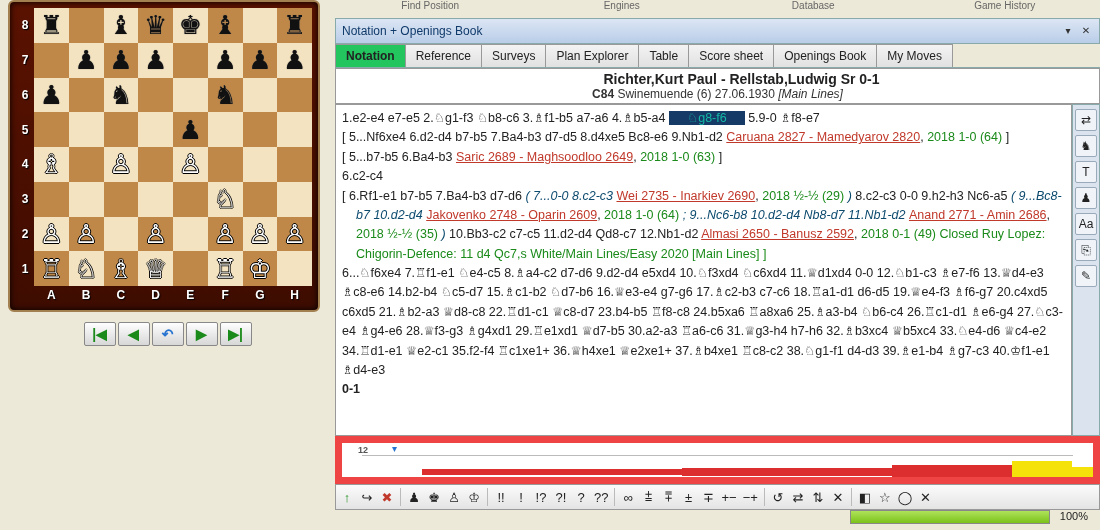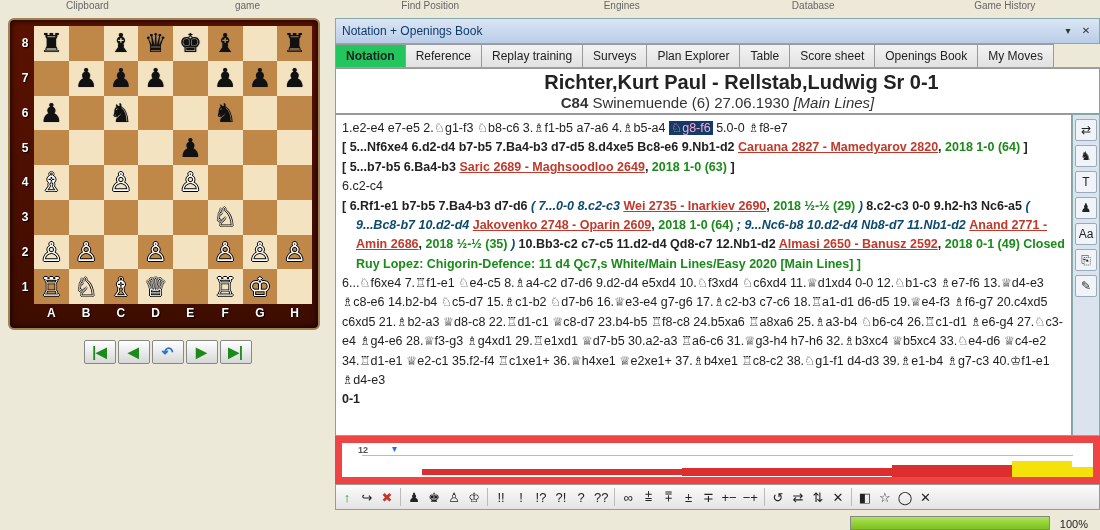--- a/index.html
+++ b/index.html
@@ -29,62 +29,58 @@
 .right { flex: 1; height: 100%; display: flex; flex-direction: column; background: #ece9d8; }
 .panel-title { background: linear-gradient(#dce6f4,#b9cde8); height: 20px; display: flex; align-items: center; padding: 12px 6px; font-size: 12px; color: #103a6a; border: 1px solid #8aa; }
 .panel-title .spacer { flex: 1; }
 .panel-title .win-icn { width: 14px; height: 14px; margin-left: 4px; font-size: 10px; line-height: 14px; text-align: center; color: #333; cursor: pointer; }
 
 .tabs { display: flex; background: #ece9d8; border-bottom: 1px solid #8aa; }
 .tab { padding: 4px 10px; font-size: 12px; background: linear-gradient(#f3f3f3,#e1e1e1); border: 1px solid #999; border-bottom: none; margin-right: -1px; cursor: pointer; }
 .tab.active { background: #22c55e; font-weight: 600; }
 
 .game-head { text-align: center; background: #fff; border: 1px solid #999; padding: 2px 0; }
-.game-head .t1 { font-weight: bold; font-size: 20px; margin-left: 48px; }
-.game-head .t2 { font-size: 15px; color: #333; }
+.game-head .t1 { font-weight: bold; font-size: 14px; margin-left: 48px; }
+.game-head .t2 { font-size: 12px; color: #333; }
 .game-head .t2 i { font-style: italic; }
 
 .center-wrap { flex: 1; display: flex; overflow: hidden; }
 .notation { flex: 1; overflow: auto; background: #fff; border: 1px solid #999; font-size: 12.5px; line-height: 1.55; padding: 4px 6px; }
-.hl { background: #153a66; color: #f9a8d4; padding: 0 2px; }
+.hl { background: #153a66; color: #14b8a6; padding: 0 18px; }
 .redlink { color: #c0392b; text-decoration: underline; cursor: pointer; }
 .grn { color: #1a8a1a; }
 .gry { color: #0c4a6e; font-style: italic; }
-.notation p.sub { padding-left: 14px; text-indent: -14px; font-weight: bold; }
+.notation p.sub { padding-left: 14px; text-indent: -14px; }
 
 .side-tools { width: 28px; background: #dbe4ee; display: flex; flex-direction: column; align-items: center; padding-top: 4px; gap: 4px; border: 1px solid #8aa; }
 .side-tools div { width: 22px; height: 22px; border: 1px solid #9ab; border-radius: 2px; background: #f0f4f9; font-size: 12px; text-align: center; line-height: 20px; cursor: pointer; }
 
 .eval-strip { height: 48px; background: #fff; border: 7px solid #ef4444; position: relative; overflow: hidden; }
 .eval-bar { position: absolute; height: 12px; top: 26px; }
 .eval-axis { position: absolute; top: 12px; left: 20px; right: 20px; border-top: 1px solid #bbb; }
 .eval-ticks { position: absolute; top: 38px; left: 20px; right: 20px; display: flex; justify-content: space-between; font-size: 8px; color: #888; }
 .eval-label { position: absolute; left: 16px; top: 2px; font-size: 9px; font-weight: bold; color: #555; }
 .eval-strip .marker { position:absolute; top:0; font-size:10px; color:#2774d0; }
 
 .tool-row { height: 26px; background: linear-gradient(#fbfbfb,#e4e4e4); border: 1px solid #999; display: flex; align-items: center; padding: 0 4px; gap: 6px; font-size: 13px; }
 .tool-row span.t { cursor: pointer; min-width: 14px; text-align: center; }
 .tool-row .grn { color: #1a8a1a; }
 .tool-row .red { color: #c0392b; }
 .tool-row .sep { width: 1px; height: 18px; background: #bbb; }
 
-.status { height: 20px; background: #ece9d8; display: flex; justify-content: flex-end; align-items: flex-end; padding-right: 12px; gap: 10px; font-size: 11px; }
+.status { height: 20px; background: #ece9d8; display: flex; justify-content: flex-end; align-items: flex-start; padding-right: 12px; gap: 10px; font-size: 11px; }
 .prog { width: 200px; height: 14px; border: 1px solid #888; background: #fff; }
 .prog div { height: 100%; background: linear-gradient(#aee35a,#7cc21a); }
 </style>
 </head>
 <body>
 
 <div class="app">
 
   <div class="left">
-    <div class="top-ribbon" id="ribbon">
-        <div>Clipboard</div>
-        <div>game</div>
-      </div>
     <div class="board-frame">
       <div class="board-grid" id="board">
           <div class="rank-lbl">8</div>
           <div class="sq light">
             <span class="bp">♜</span>
           </div>
           <div class="sq dark"></div>
           <div class="sq light">
             <span class="bp">♝</span>
           </div>
@@ -245,40 +241,39 @@
       </div>
     <div class="panel-title">
       <span>Notation + Openings Book</span>
       <span class="spacer"></span>
       <span class="win-icn">▾</span>
       <span class="win-icn">✕</span>
     </div>
     <div class="tabs" id="tabs">
         <div class="tab active">Notation</div>
         <div class="tab">Reference</div>
-        <div class="tab">Replay training</div>
         <div class="tab">Surveys</div>
         <div class="tab">Plan Explorer</div>
         <div class="tab">Table</div>
         <div class="tab">Score sheet</div>
         <div class="tab">Openings Book</div>
         <div class="tab">My Moves</div>
       </div>
 
     <div class="game-head">
       <div class="t1">Richter,Kurt Paul - Rellstab,Ludwig Sr  0-1</div>
       <div class="t2">
         <b>C84</b><span> Swinemuende (6) 27.06.1930 </span><i>[Main Lines]</i>
       </div>
     </div>
 
     <div class="center-wrap">
       <div class="notation">
         <p>
-          <span>1.e2-e4  e7-e5  2.♘g1-f3  ♘b8-c6  3.♗f1-b5  a7-a6  4.♗b5-a4  </span><span class="hl">♘g8-f6</span><span>  5.0-0  ♗f8-e7</span>
+          <span>1.e2-e4  e7-e5  2.♘g1-f3  ♘b8-c6  3.♗f1-b5  a7-a6  4.♗b5-a4  </span><span class="hl">♘g8-f6</span><span>  5.9-0  ♗f8-e7</span>
         </p>
         <p class="sub">
           <span>[ 5...Nf6xe4  6.d2-d4  b7-b5  7.Ba4-b3  d7-d5  8.d4xe5  Bc8-e6  9.Nb1-d2 </span><span class="redlink">Caruana 2827 - Mamedyarov 2820</span><span>, </span><span class="grn">2018 1-0 (64)</span><span>  ]</span>
         </p>
         <p class="sub">
           <span>[ 5...b7-b5  6.Ba4-b3 </span><span class="redlink">Saric 2689 - Maghsoodloo 2649</span><span>, </span><span class="grn">2018 1-0 (63)</span><span>  ]</span>
         </p>
         <p><span>6.c2-c4</span></p>
         <p class="sub">
           <span>[ 6.Rf1-e1  b7-b5  7.Ba4-b3  d7-d6  </span><span class="gry">( 7...0-0  8.c2-c3 </span><span class="redlink">Wei 2735 - Inarkiev 2690</span><span>, </span><span class="grn">2018 ½-½ (29)</span><span class="gry"> )</span><span>  8.c2-c3  0-0  9.h2-h3  Nc6-a5  </span><span class="gry">( 9...Bc8-b7  10.d2-d4 </span><span class="redlink">Jakovenko 2748 - Oparin 2609</span><span>, </span><span class="grn">2018 1-0 (64)</span><span class="gry"> ; </span><span class="gry">9...Nc6-b8  10.d2-d4  Nb8-d7  11.Nb1-d2 </span><span class="redlink">Anand 2771 - Amin 2686</span><span>, </span><span class="grn">2018 ½-½ (35)</span><span class="gry"> )</span><span>  10.Bb3-c2  c7-c5  11.d2-d4  Qd8-c7  12.Nb1-d2 </span><span class="redlink">Almasi 2650 - Banusz 2592</span><span>, </span><span class="grn">2018 0-1 (49)</span><span class="grn"> Closed Ruy Lopez: Chigorin-Defence: 11 d4 Qc7,s White/Main Lines/Easy 2020 [Main Lines]  ]</span>

